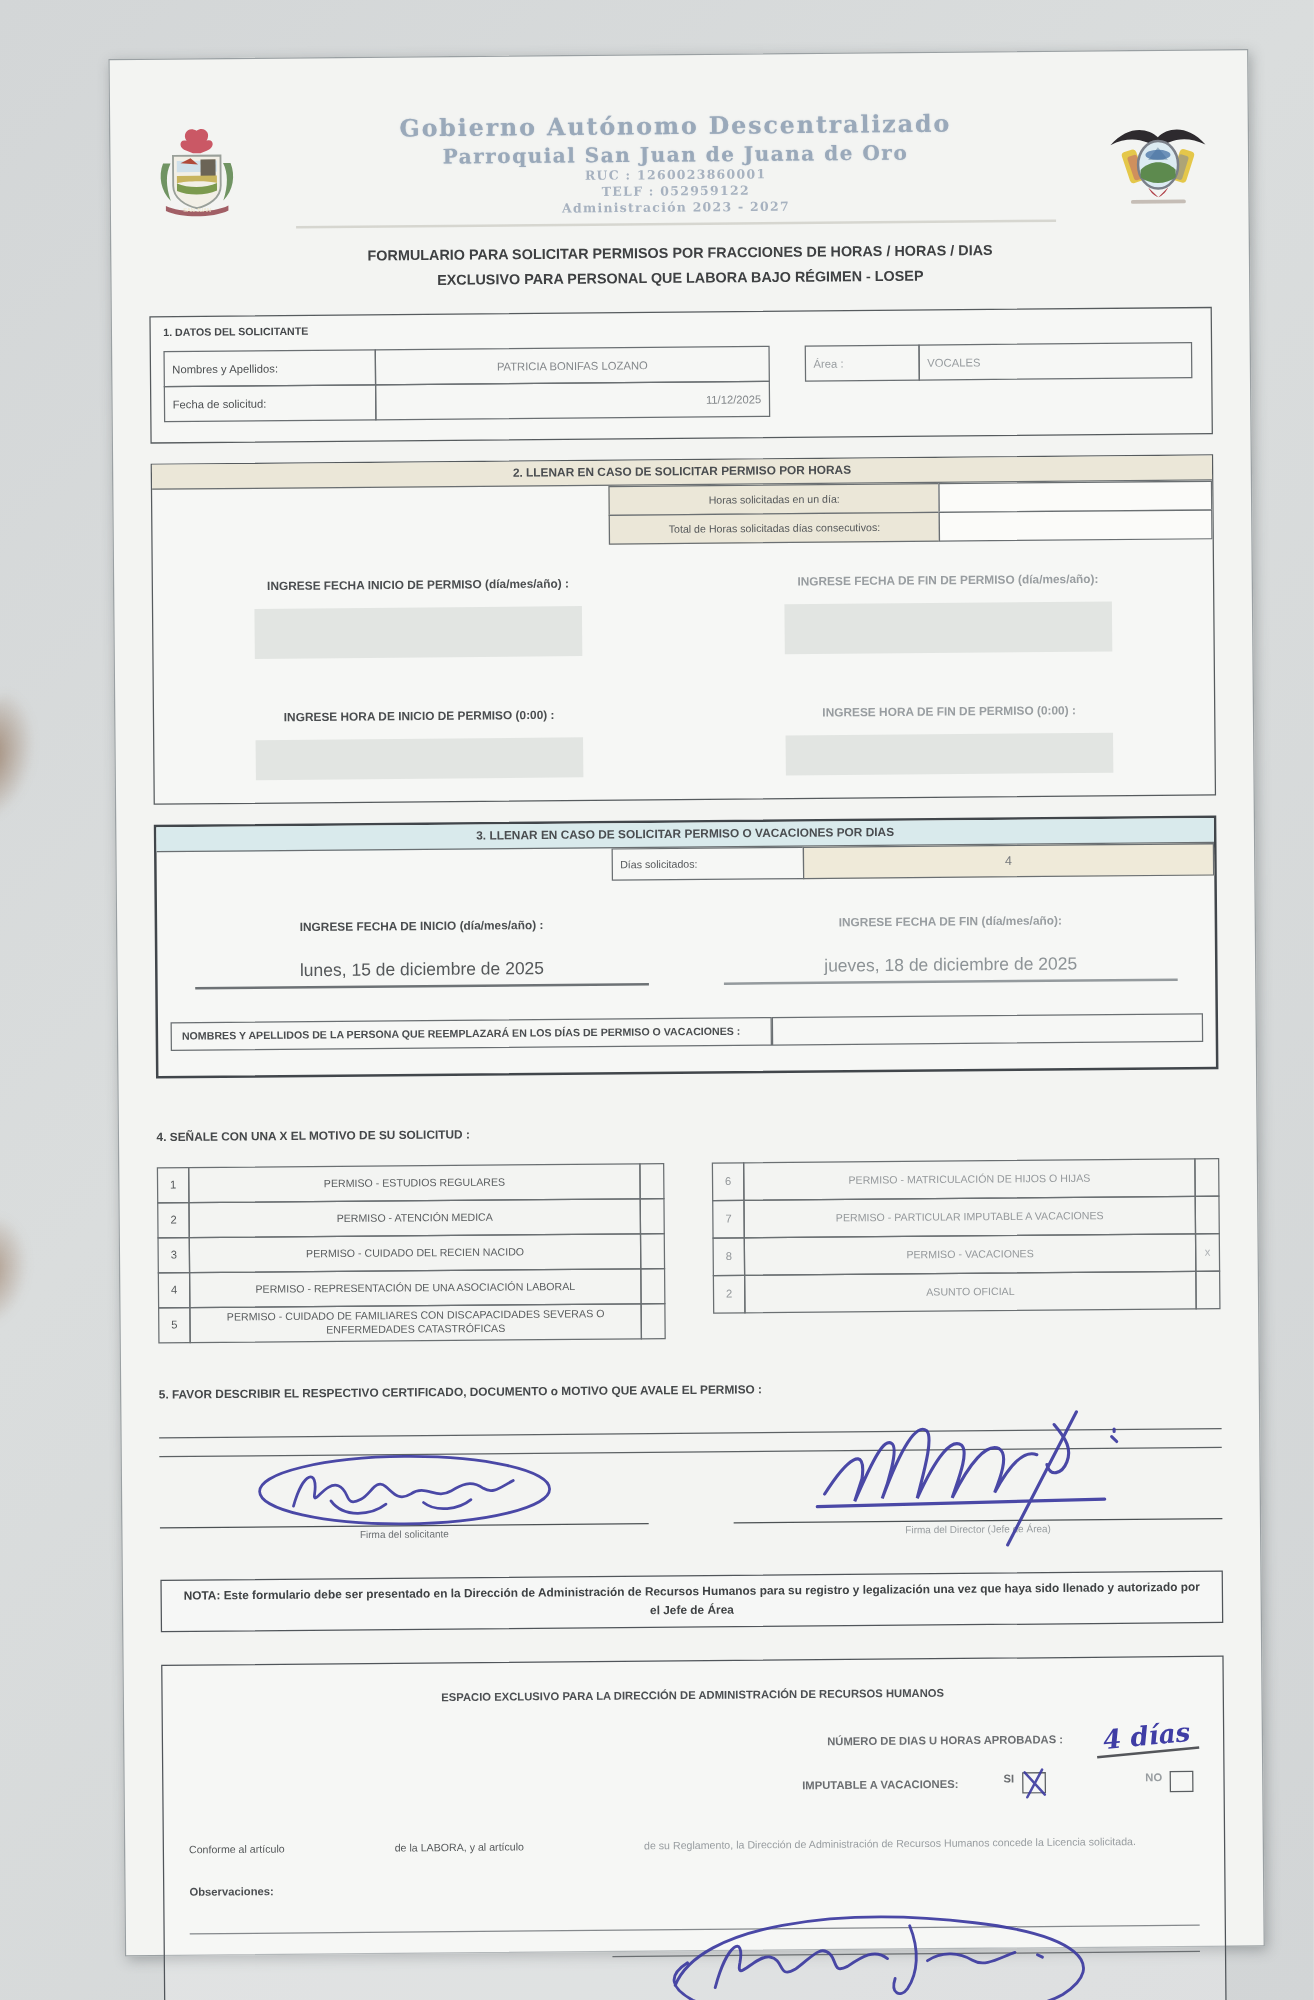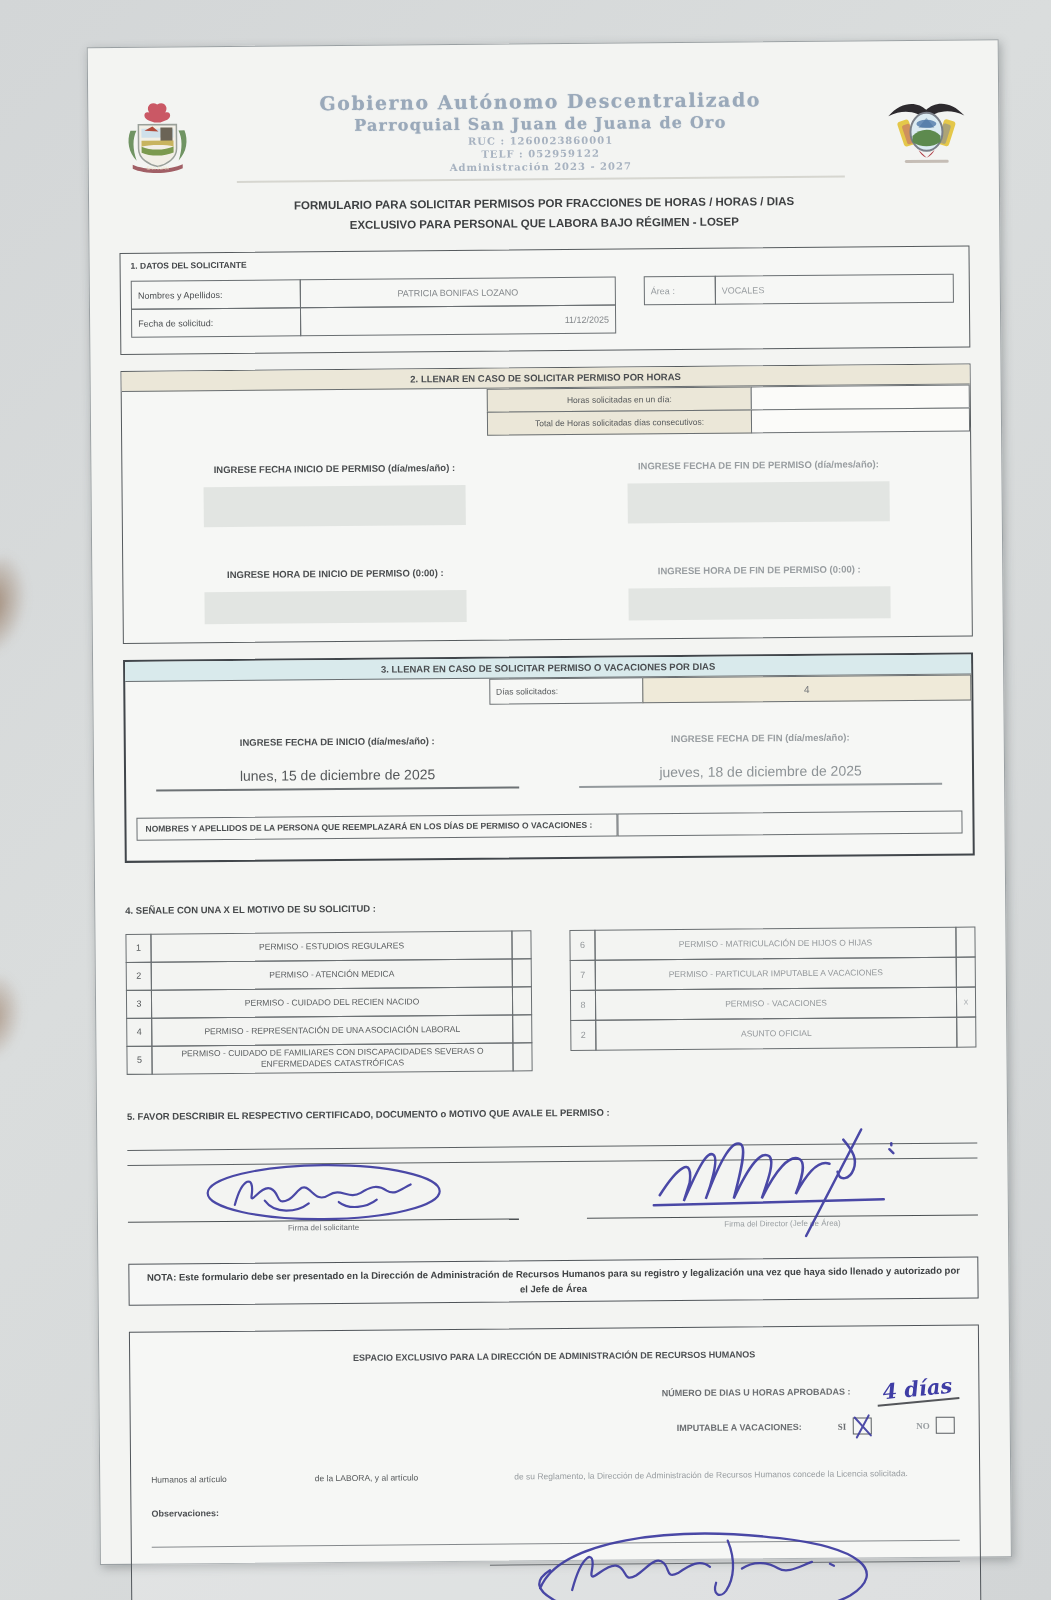--- a/index.html
+++ b/index.html
@@ -51,21 +51,21 @@
   .s1-row{display:flex;gap:28px;align-items:flex-start;}
   .tblL{width:485px;}
   .tblR{width:310px;}
   .trow{display:flex;height:29px;}
   .trow + .trow{margin-top:-1px;}
   .tc{display:flex;align-items:center;padding:0 6px;box-sizing:border-box;}
   .tc + .tc{margin-left:-1px;}
   .c-label{width:170px;}
   .c-value{flex:1;justify-content:center;}
   .c-value.right{justify-content:flex-end;}
-  .c-arealbl{width:72px;}
+  .c-arealbl{width:92px;}
   .c-areaval{flex:1;justify-content:flex-start;}
 
   
   .sec-head{border-bottom:1px solid #6a6f72;text-align:center;font-weight:bold;
     font-size:9.5px;color:#4a4d50;padding:4px 0;}
   .head-beige{background:#ebe7d8;}
   .head-blue{background:#d9eaec;}
   .halftable{width:57%;margin-left:43%;}
   .htrow{display:flex;height:24px;}
   .htrow + .htrow{margin-top:-1px;}
@@ -111,22 +111,22 @@
     background:rgba(255,255,255,.3);}
 
   
   .rrhh{border:1.5px solid #50555a;margin-top:26px;height:318px;padding:16px 20px 0;box-sizing:border-box;position:relative;background:rgba(255,255,255,.25);}
   .rrhh-title{text-align:center;font-weight:bold;font-size:9px;color:#4c4f52;margin-top:6px;}
   .rrhh-row{display:flex;justify-content:flex-end;align-items:center;margin-top:20px;}
   .rrhh-lbl{font-weight:bold;font-size:9px;color:#6b6e71;}
   .handwriting{font-family:"DejaVu Serif", serif;font-style:italic;font-weight:bold;
     color:#3f3da5;font-size:21px;transform:rotate(-5deg);display:inline-block;
     border-bottom:2px solid #54565a;padding:0 6px 2px;margin-left:26px;line-height:1;}
-  .chk-group{display:flex;align-items:center;margin-left:36px;font-family:Liberation Serif, serif;}
-  .chk-group.far{margin-left:45px;}
+  .chk-group{display:flex;align-items:flex-start;margin-left:36px;}
+  .chk-group.far{margin-left:80px;}
   .chkbox{display:inline-block;width:17px;height:15px;border:1.5px solid #5a5e61;background:#f6f7f5;
     margin-left:6px;position:relative;}
   .chk-x{position:absolute;left:-4px;top:-5px;overflow:visible;}
   .conforme{display:flex;margin-top:34px;font-size:8.5px;color:#55585a;align-items:baseline;}
   .gap1{width:88px;} .gap2{width:96px;}
   .obs{font-weight:bold;font-size:9px;color:#4c4f52;margin-top:24px;}
   .obs-line{border-top:1px solid #85898c;margin-top:28px;}
   .rrhh-sig{width:470px;margin-left:auto;margin-top:20px;position:relative;}
   .rrhh-sig .line1{border-top:1px solid #6a6e71;}
   .rrhh-sig .svgwrap{position:absolute;left:30px;top:-46px;}
@@ -383,21 +383,21 @@
             </svg>
           </span>
         </span>
         <span class="chk-group far">
           <span class="rrhh-lbl faded">NO</span>
           <span class="chkbox"></span>
         </span>
       </div>
 
       <div class="conforme">
-        <span>Humanos al artículo</span>
+        <span>Conforme al artículo</span>
         <span class="gap1"></span>
         <span>de la LABORA, y al artículo</span>
         <span class="gap2"></span>
         <span class="faded">de su Reglamento, la Dirección de Administración de Recursos Humanos concede la Licencia solicitada.</span>
       </div>
 
       <div class="obs">Observaciones:</div>
       <div class="obs-line"></div>
 
       <div class="rrhh-sig">

